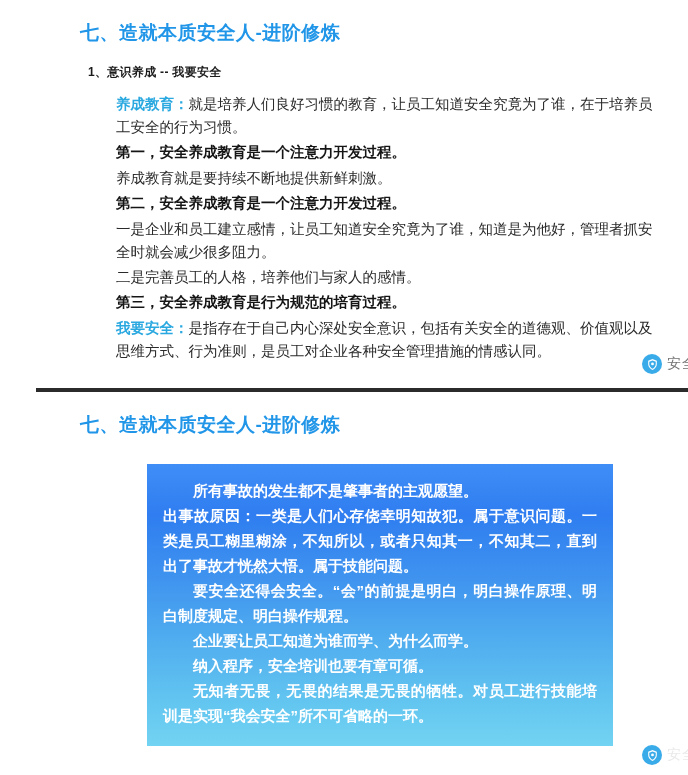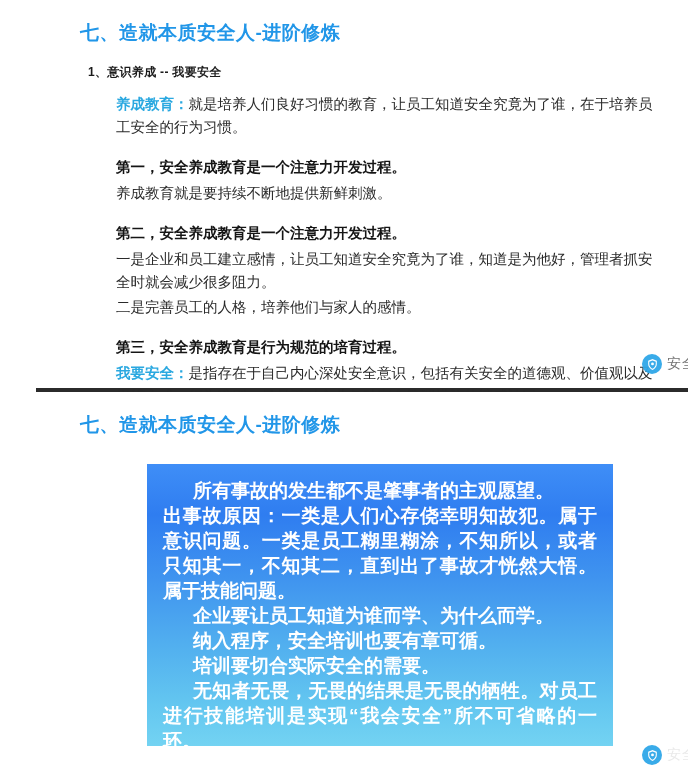--- a/index.html
+++ b/index.html
@@ -62,42 +62,42 @@
   .para {
     font-size: 14.5px;
     line-height: 23px;
     color: #2a2a2a;
     margin: 0 0 2px 0;
     text-indent: 0;
   }
   .para.bold {
     font-weight: bold;
     color: #151515;
-    margin-top: 17px;
+    margin-top: 2px;
     margin-bottom: 3px;
   }
   .kw {
     color: #2aa8e0;
     font-weight: bold;
   }
 
   
   .blue-panel {
     margin: 26px auto 0 auto;
     width: 466px;
     height: 282px;
     background: linear-gradient(180deg, #3f8ef7 0%, #2f7df0 18%, #3f93ef 40%, #52b0ef 65%, #63c6f0 85%, #73d3f2 100%);
     padding: 14px 16px 0 16px;
     box-sizing: border-box;
   }
   .blue-panel p {
     margin: 0;
     color: #ffffff;
     font-weight: bold;
-    font-size: 19px;
+    font-size: 15px;
     line-height: 25px;
     text-align: justify;
     text-justify: inter-ideograph;
   }
   .blue-panel p.ind {
     text-indent: 30px;
   }
 
   
   .watermark {
@@ -182,23 +182,23 @@
   <div class="slide slide-two">
 
     <div class="slide-title">
       <span>七、造就本质安全人</span><span class="dash">-进阶修炼</span>
     </div>
 
 
     <div class="blue-panel">
       <p class="ind">所有事故的发生都不是肇事者的主观愿望。</p>
       <p>出事故原因：一类是人们心存侥幸明知故犯。属于意识问题。一类是员工糊里糊涂，不知所以，或者只知其一，不知其二，直到出了事故才恍然大悟。属于技能问题。</p>
+      <p class="ind">要安全还得会安全。“会”的前提是明白，明白操作原理、明白制度规定、明白操作规程。</p>
       <p class="ind">企业要让员工知道为谁而学、为什么而学。</p>
       <p class="ind">纳入程序，安全培训也要有章可循。</p>
-      <p class="ind">培训要切合实际安全的需要。</p>
       <p class="ind">无知者无畏，无畏的结果是无畏的牺牲。对员工进行技能培训是实现“我会安全”所不可省略的一环。</p>
     </div>
 
     <div class="watermark wm-two wm-dark">
       <span class="wm-circle">
         <svg width="13" height="13" viewBox="0 0 24 24" aria-hidden="true">
           <path d="M12 2 L20 5 V11 C20 16 16.5 20 12 22 C7.5 20 4 16 4 11 V5 Z" fill="#ffffff"></path>
           <path d="M12 4.5 L18 6.8 V11 C18 15 15.2 18.2 12 19.8 C8.8 18.2 6 15 6 11 V6.8 Z" fill="#2fa7e8"></path>
           <circle cx="12" cy="11" r="2.6" fill="#ffffff"></circle>
         </svg>

